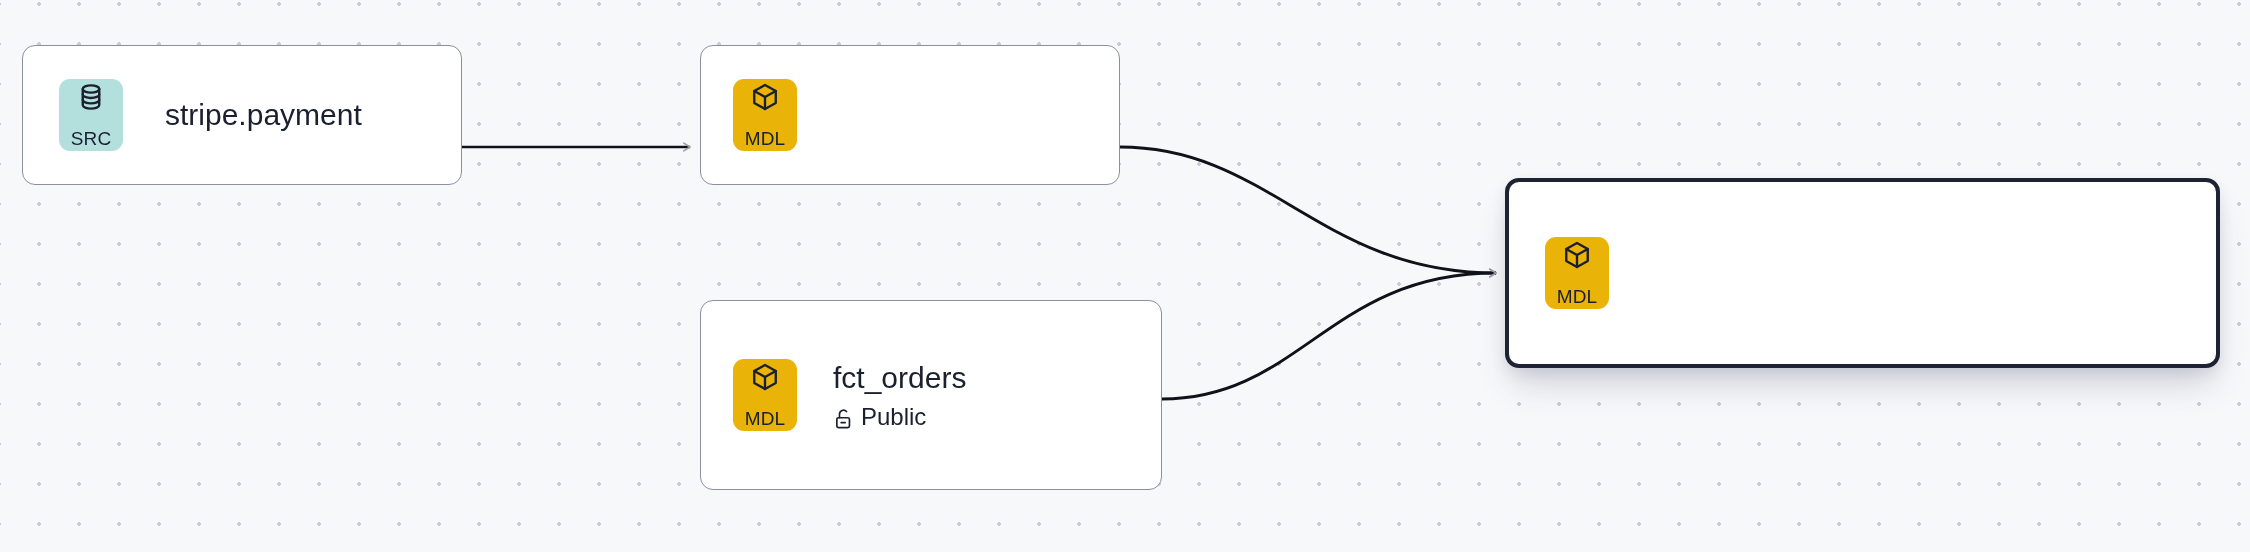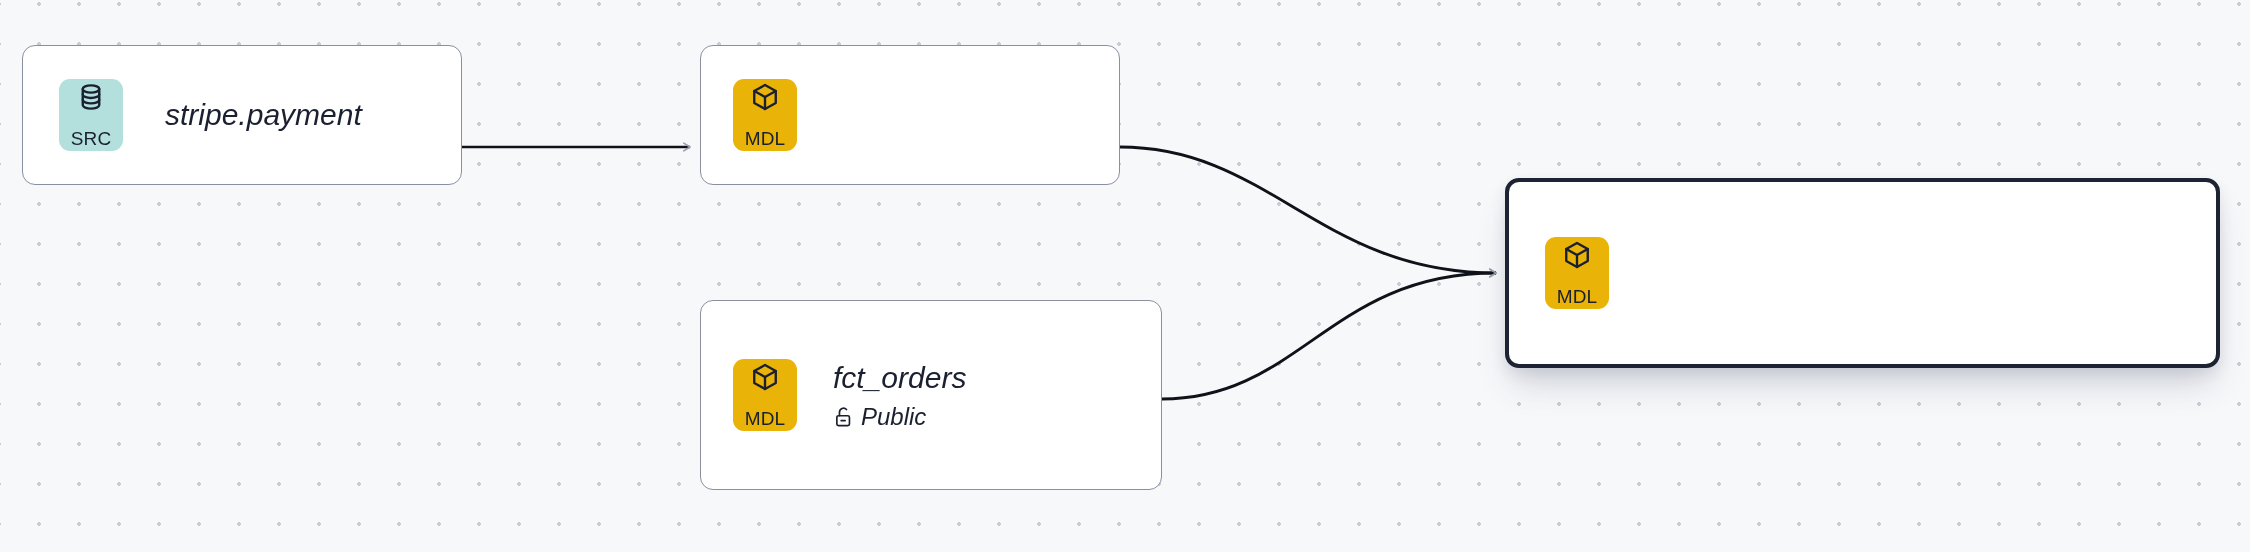--- a/index.html
+++ b/index.html
@@ -80,34 +80,33 @@
     letter-spacing: 0.1px;
     color: #1b2030;
     font-family: "Liberation Sans", sans-serif;
   }
 
   .node-body {
     display: flex;
     flex-direction: column;
     justify-content: center;
     min-width: 0;
-    font-style: italic;
   }
 
   .node-title {
     font-size: 30px;
     line-height: 36px;
     color: #1b2030;
     white-space: nowrap;
     font-family: "Liberation Sans", sans-serif;
   }
 
   .node-meta {
     display: flex;
-    align-items: center;
+    align-items: flex-end;
     gap: 7px;
     margin-top: 7px;
     font-size: 24px;
     line-height: 28px;
     color: #1b2030;
     white-space: nowrap;
   }
   .node-meta .lock-glyph {
     display: inline-block;
     width: 21px;

